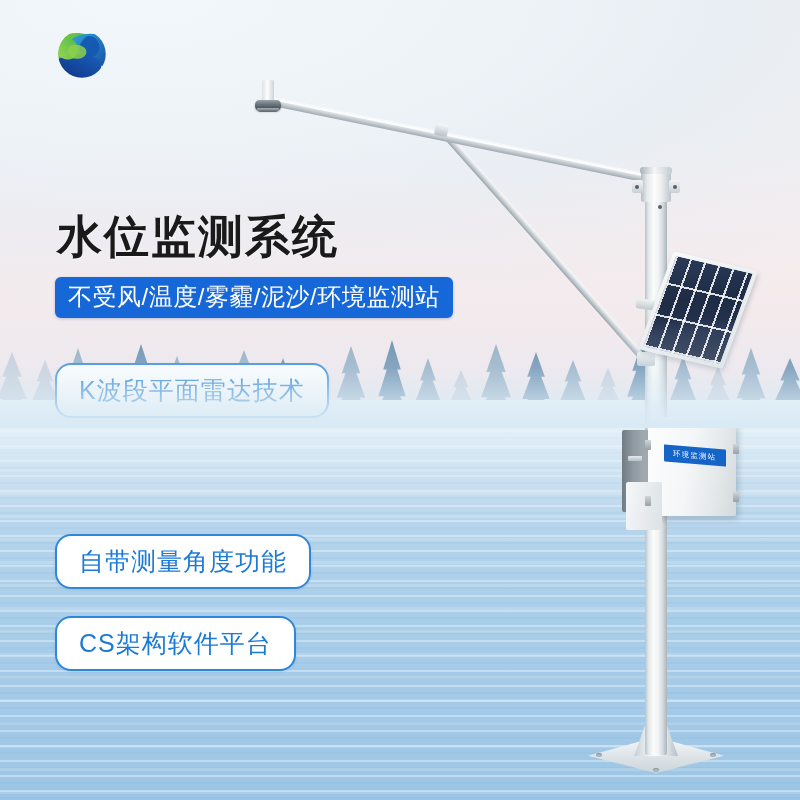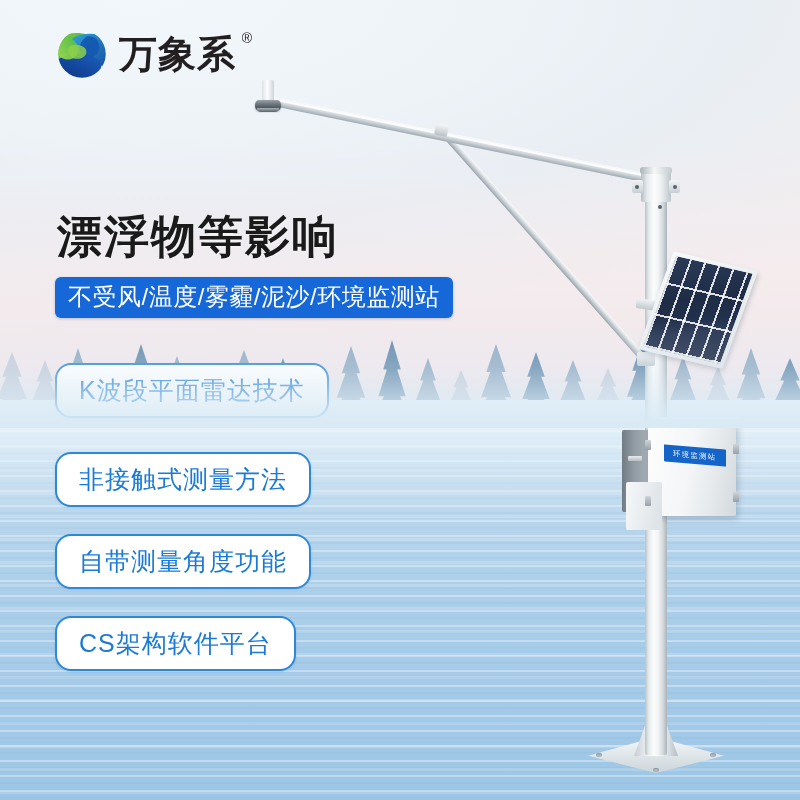--- a/index.html
+++ b/index.html
@@ -400,28 +400,23 @@
         <g clip-path="url(#globeClip)">
           <path d="M-6 28 C 18 6, 58 6, 78 24 C 92 38, 84 54, 62 58 C 40 62, 20 70, 14 86 L -6 86 Z" fill="url(#gA)"></path>
           <path d="M96 20 C 70 6, 34 12, 22 32 C 12 50, 30 58, 54 60 C 78 62, 94 72, 96 92 L 106 92 L 106 20 Z" fill="url(#gB)"></path>
           <path d="M2 62 C 22 48, 56 46, 76 58 C 94 70, 86 92, 58 100 L -6 100 L -6 70 Z" fill="url(#gC)"></path>
           <path d="M18 14 C 40 24, 48 40, 40 52 C 32 64, 14 62, 6 52 C 0 42, 4 24, 18 14 Z" fill="url(#gD)" opacity=".95"></path>
           <path d="M58 18 C 44 28, 42 44, 52 52 C 64 62, 80 54, 82 40 C 84 26, 72 14, 58 18 Z" fill="#1457b0" opacity=".9"></path>
           <path d="M30 34 C 46 30, 60 38, 58 48 C 56 58, 40 62, 30 56 C 22 50, 22 38, 30 34 Z" fill="#8cd04a" opacity=".85"></path>
         </g>
       </svg>
     </span>
-    <span class="logo-text">
-      <span>万象系</span>
-      <span class="logo-reg">®</span>
-    </span>
   </div>
 
-  <div class="headline">漂浮物等影响</div>
+  <div class="headline">水位监测系统</div>
 
   <div class="subtitle-badge">不受风/温度/雾霾/泥沙/环境监测站</div>
 
   <div class="pill p1">K波段平面雷达技术</div>
-  <div class="pill p2">非接触式测量方法</div>
   <div class="pill p3">自带测量角度功能</div>
   <div class="pill p4">CS架构软件平台</div>
 
 </div>
 
 </body></html>

